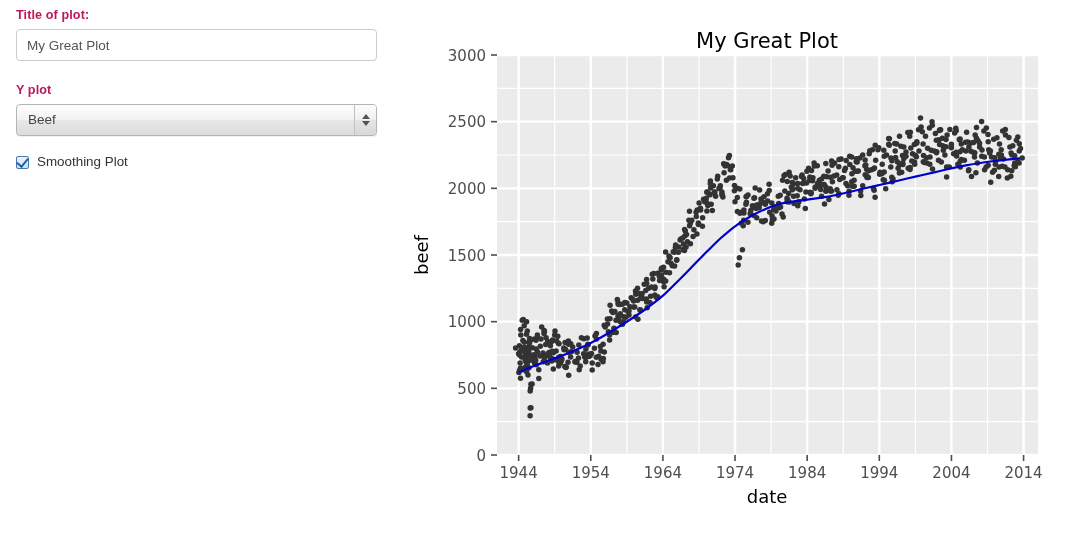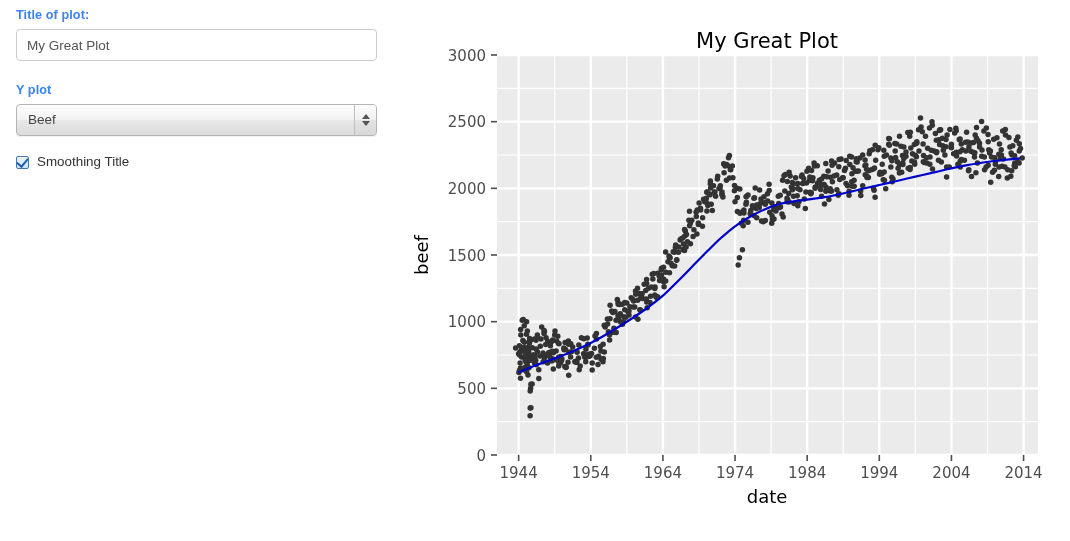--- a/index.html
+++ b/index.html
@@ -26,21 +26,21 @@
     position: absolute;
     left: 16px;
     top: 6px;
     width: 378px;
   }
 
   .ctl-label {
     font-family: "Liberation Sans", sans-serif;
     font-size: 12.6px;
     font-weight: bold;
-    color: #3b82f6;
+    color: #be185d;
     line-height: 18px;
     margin: 0 0 5px 0;
     letter-spacing: 0.1px;
   }
 
   .text-input {
     box-sizing: border-box;
     display: block;
     width: 361px;
     height: 32px;
@@ -179,21 +179,21 @@
         <span class="spin-down"></span>
       </span>
     </div>
 
     <div class="spacer-b"></div>
 
     <div class="check-row">
       <span class="checkbox">
         <span class="tick"></span>
       </span>
-      <span class="check-label">Smoothing Title</span>
+      <span class="check-label">Smoothing Plot</span>
     </div>
 
   </div>
 
   <div class="plot">
     <svg id="ggplot" width="666" height="541" viewBox="0 0 666 541">
 
       <text id="plot-title" class="gg-title" x="363" y="48" text-anchor="middle">My Great Plot</text>
 
       <rect id="panel" x="93" y="55" width="541" height="400" fill="#EBEBEB"></rect>

